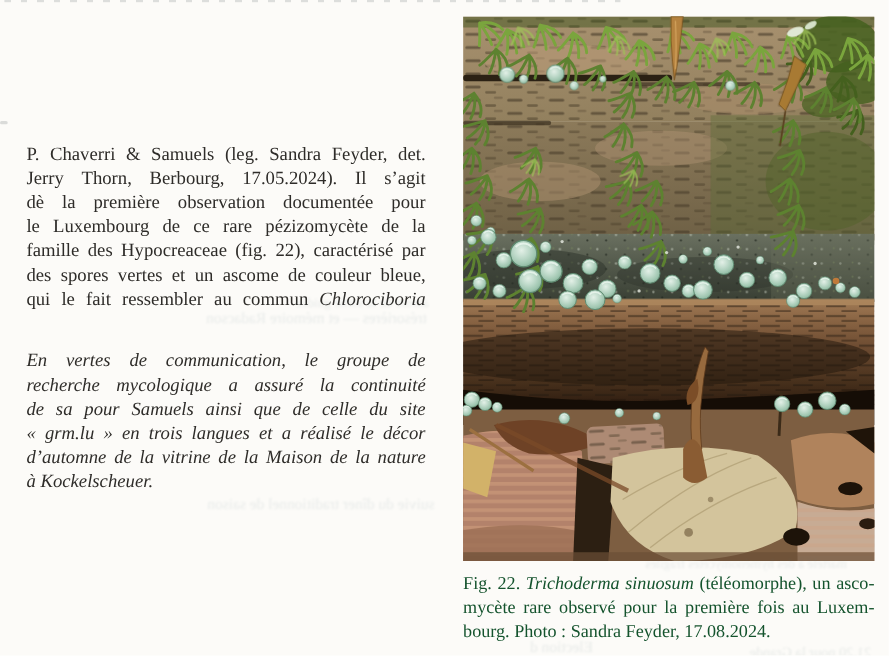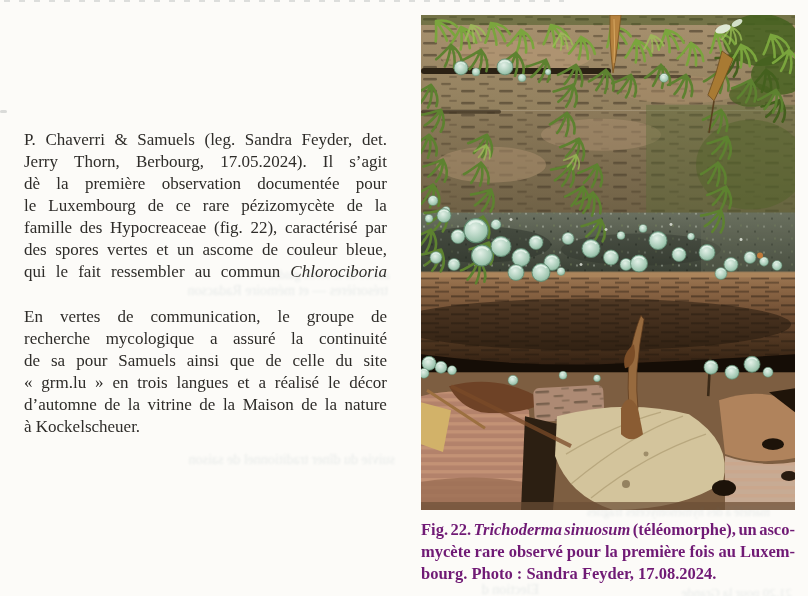--- a/index.html
+++ b/index.html
@@ -18,34 +18,34 @@
     opacity:.32;
   }
   .smudge{
     position:absolute;left:0;top:110px;width:7px;height:3px;
     background:#9aa0a0;opacity:.35;border-radius:2px;
   }
   .left-column{
     position:absolute;left:24px;top:129px;width:363px;
     font-size:17px;color:#2e2c29;
   }
-  .paragraph + .paragraph{margin-top:23px;}
+  .paragraph + .paragraph{margin-top:34px;font-style:italic;}
   .tline{
     display:flex;justify-content:space-between;
     height:22px;overflow:hidden;
   }
   .tline span{line-height:22px;white-space:pre;}
   .tline.last{display:block;}
   .it{font-style:italic;text-align:center;}
   .figure-photo{
     position:absolute;left:421px;top:15px;width:374px;height:495px;
   }
   .figure-caption{
     position:absolute;left:421px;top:519px;width:374px;
-    font-size:16.5px;color:#701a75;font-weight:bold;
+    font-size:16.5px;color:#14532d;
   }
   
   .bleed{
     position:absolute;
     transform:scaleX(-1);
     filter:blur(1.1px);
     opacity:.13;
     color:#5f7d85;
     white-space:nowrap;overflow:hidden;
     pointer-events:none;

